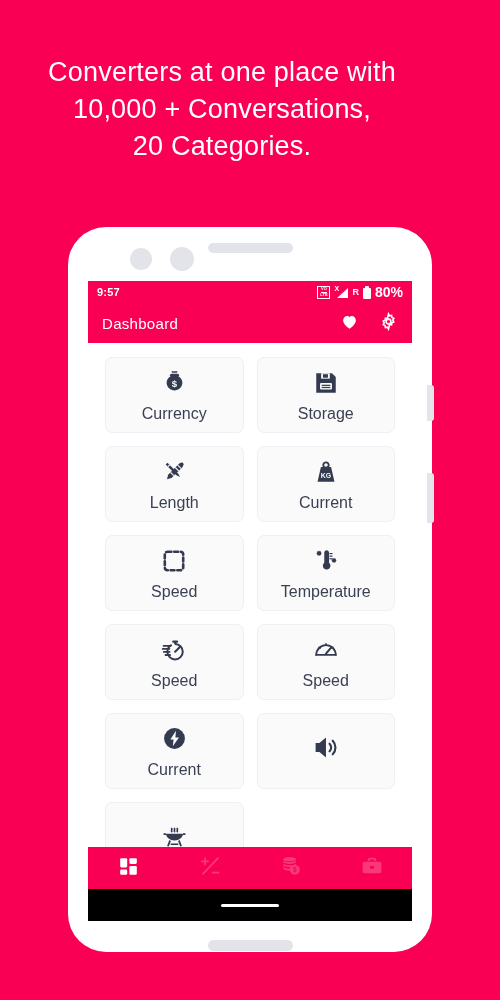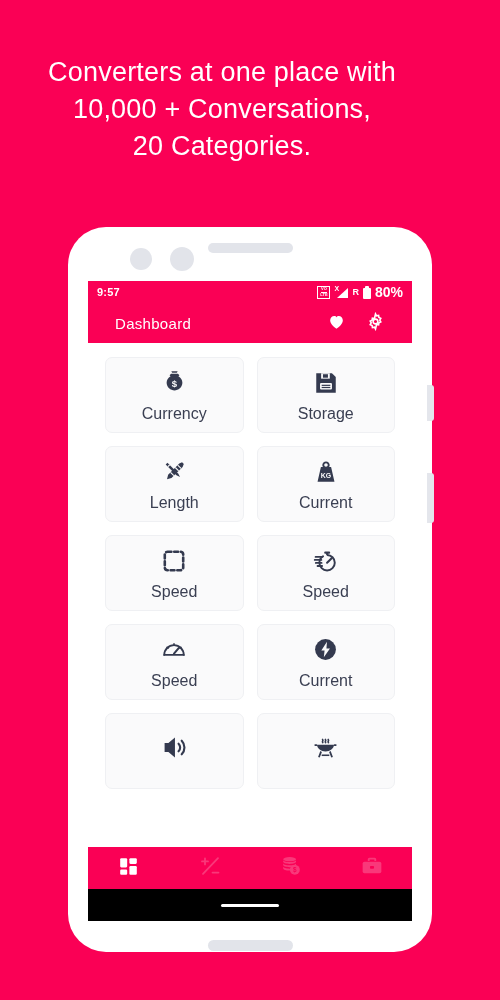--- a/index.html
+++ b/index.html
@@ -103,21 +103,21 @@
   .batt .tip {
     position:absolute; top:0; left:2.3px;
     width:3.4px; height:2px; background:#fff; border-radius:1px 1px 0 0;
   }
   .batt-pct { font-size:14px; font-weight:bold; }
 
   
   .appbar {
     height:40px; background:#FA0055;
     display:flex; align-items:center;
-    padding:0 27px;
+    padding:0 14px;
     color:#fff;
   }
   .appbar-title { font-size:15px; letter-spacing:0.3px; }
   .appbar-actions { margin-left:auto; display:flex; align-items:center; gap:20px; }
   .ico { display:block; }
 
   
   .grid-wrap {
     position:absolute; top:62px; left:0;
     width:324px; height:540px;
@@ -277,20 +277,35 @@
 
       <div class="tile">
         <span class="tile-icon">
           <svg width="26" height="26" viewBox="0 0 24 24" fill="none" stroke="#343A4F" stroke-width="2.4" stroke-dasharray="3.6 2.6" stroke-linecap="round">
             <rect x="3.5" y="3.5" width="17" height="17" rx="2.5"></rect>
           </svg>
         </span>
         <span class="tile-label">Speed</span>
       </div>
 
+      <div class="tile">
+        <span class="tile-icon">
+          <svg width="26" height="26" viewBox="0 0 24 24" fill="#343A4F">
+            <path d="M12.6 2c-1.2 0-2.2 1-2.2 2.2v9.3c-.8.7-1.3 1.7-1.3 2.8 0 2 1.6 3.6 3.5 3.6s3.5-1.6 3.5-3.6c0-1.1-.5-2.1-1.3-2.8V4.2C14.8 3 13.8 2 12.6 2z"></path>
+            <rect x="15.2" y="4.6" width="2.8" height="1.1"></rect>
+            <rect x="15.2" y="7" width="2.8" height="1.1"></rect>
+            <rect x="15.2" y="9.4" width="2.8" height="1.1"></rect>
+            <g stroke="#343A4F" stroke-width="1.3" stroke-linecap="round">
+              <path d="M5.6 3.2v3.4M3.9 4.9h3.4M4.4 3.7l2.4 2.4M6.8 3.7L4.4 6.1"></path>
+              <path d="M19.4 9.8v3.2M17.8 11.4h3.2M18.3 10.3l2.2 2.2M20.5 10.3l-2.2 2.2"></path>
+            </g>
+          </svg>
+        </span>
+        <span class="tile-label">Temperature</span>
+      </div>
 
       <div class="tile">
         <span class="tile-icon">
           <svg width="26" height="26" viewBox="0 0 24 24" fill="none" stroke="#343A4F">
             <circle cx="13" cy="13.6" r="7.1" stroke-width="1.8" stroke-dasharray="30 3.2"></circle>
             <path d="M13 13.6l4.2-4.2" stroke-width="1.9" stroke-linecap="round"></path>
             <path d="M11.3 4.3h3.6" stroke-width="2" stroke-linecap="round"></path>
             <path d="M13.1 4.3v2.4" stroke-width="2"></path>
             <g stroke-width="1.7" stroke-linecap="round">
               <path d="M2.4 8.2h6.2M1.6 11h6.1M2.6 13.8h5.3M4.2 16.6h4.2"></path>

